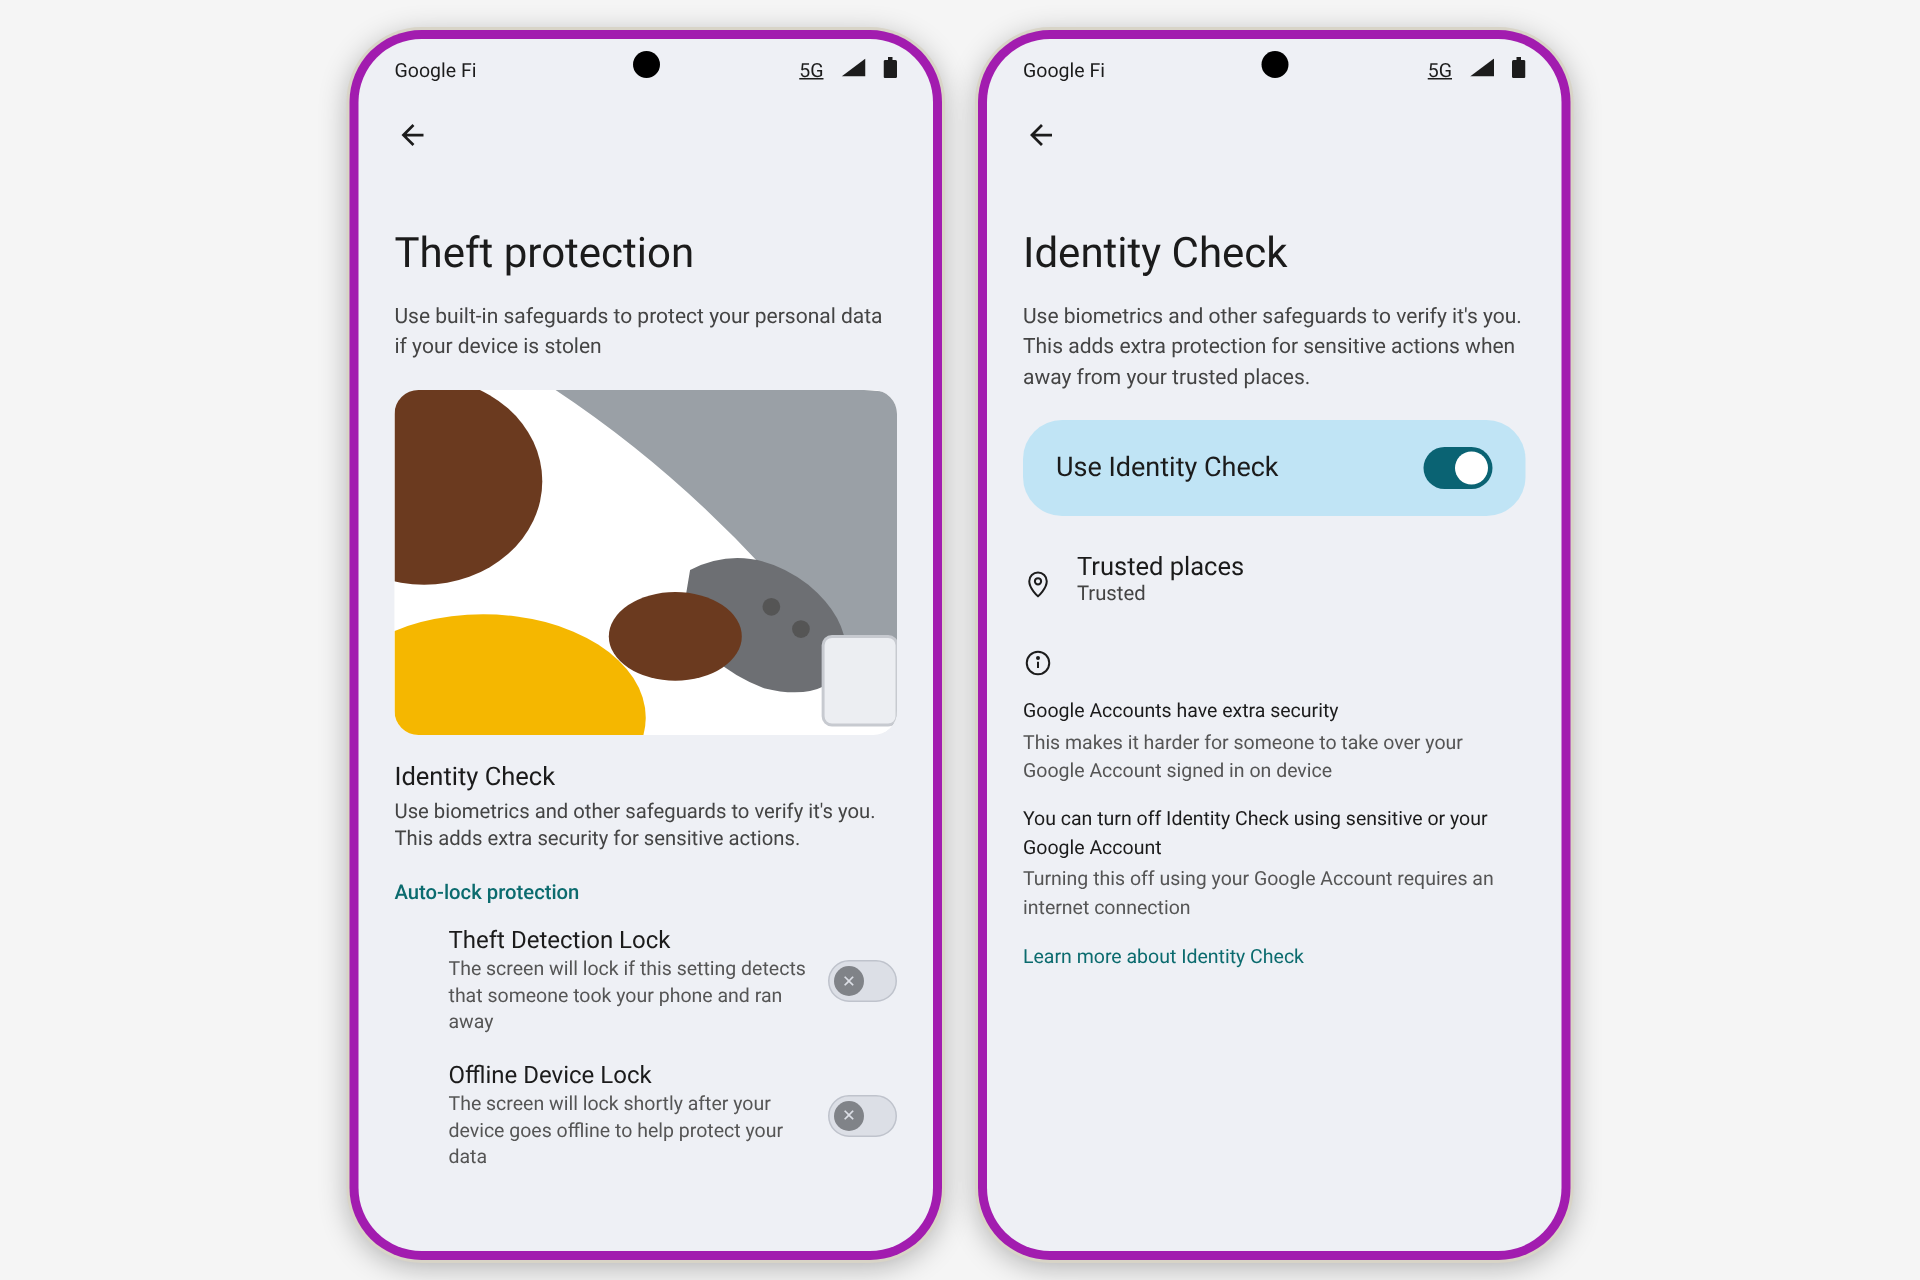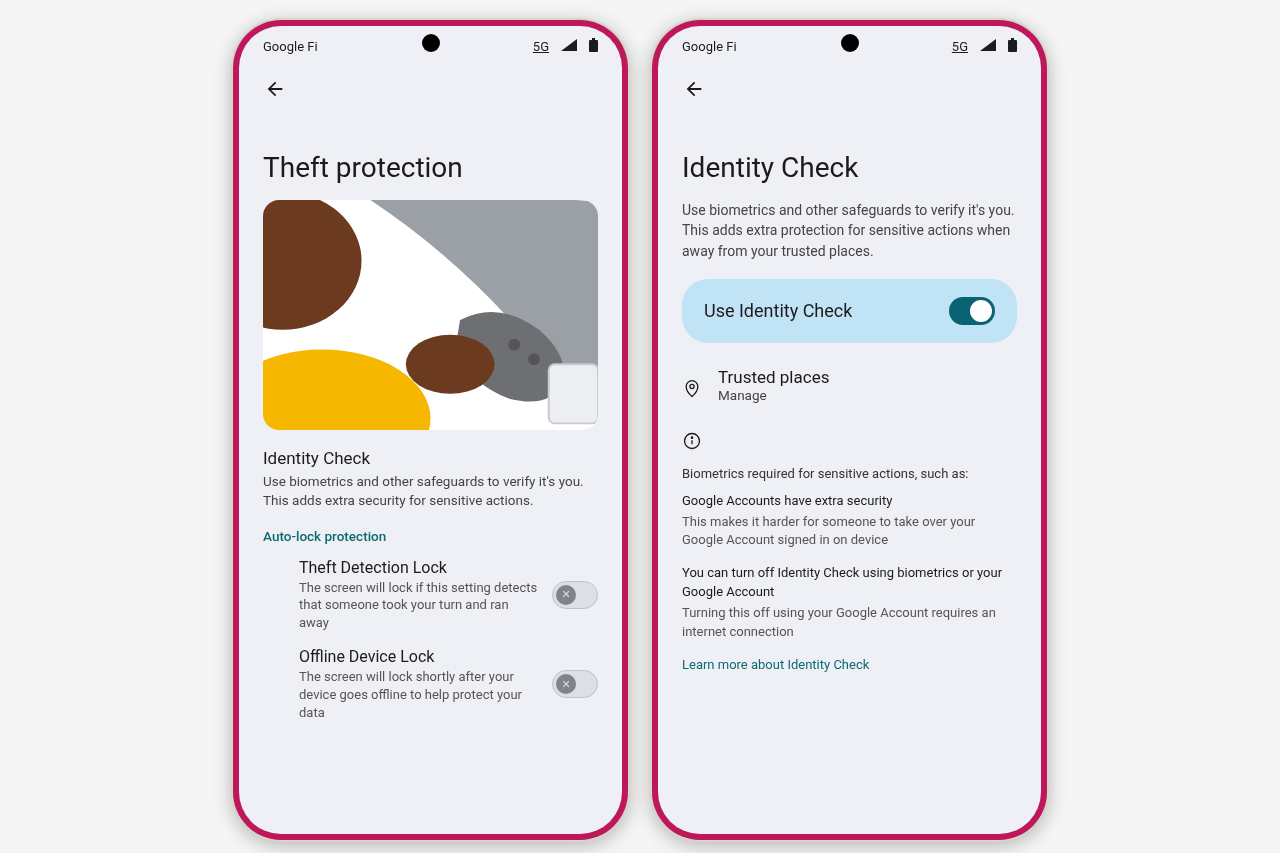--- a/index.html
+++ b/index.html
@@ -9,21 +9,21 @@
     display: flex;
     gap: 24px;
     justify-content: center;
     align-items: center;
     min-height: 853px;
     padding: 20px;
   }
   .phone {
     width: 395px;
     height: 820px;
-    background: #be185d;
+    background: #a21caf;
     border-radius: 48px;
     padding: 6px;
     box-shadow: 0 0 0 2px #d8d4c7, 0 4px 20px rgba(0,0,0,0.3);
     position: relative;
   }
   .screen {
     width: 100%;
     height: 100%;
     background: #eef0f5;
     border-radius: 42px;
@@ -236,20 +236,21 @@
     </div>
     <div class="appbar">
       <div class="back-btn">
         <svg width="22" height="22" viewBox="0 0 24 24">
             <path d="M20 11H7.8l5.6-5.6L12 4l-8 8 8 8 1.4-1.4L7.8 13H20z" fill="#1c1c1c"></path>
           </svg>
       </div>
     </div>
     <div class="content">
       <h1 class="page-title">Theft protection</h1>
+      <p class="page-subtitle">Use built-in safeguards to protect your personal data if your device is stolen</p>
 
       <div class="hero-img">
         <svg viewBox="0 0 340 230" width="100%" height="100%">
           <rect width="340" height="230" fill="#ffffff"></rect>
 
           <ellipse cx="60" cy="220" rx="110" ry="70" fill="#f5b700"></ellipse>
 
           <ellipse cx="20" cy="60" rx="80" ry="70" fill="#6b3a1f"></ellipse>
 
           <path d="M80 -20 Q180 40 260 130 Q290 160 310 190 L340 230 L340 0 Z" fill="#9aa0a6"></path>
@@ -265,21 +266,21 @@
       </div>
 
       <div class="section-heading">Identity Check</div>
       <div class="section-desc">Use biometrics and other safeguards to verify it's you. This adds extra security for sensitive actions.</div>
 
       <div class="category-label">Auto-lock protection</div>
 
       <div class="setting-row">
         <div class="setting-text">
           <div class="setting-title">Theft Detection Lock</div>
-          <div class="setting-sub">The screen will lock if this setting detects that someone took your turn and ran away</div>
+          <div class="setting-sub">The screen will lock if this setting detects that someone took your phone and ran away</div>
         </div>
         <div class="switch off">
             <div class="thumb"></div>
           </div>
       </div>
 
       <div class="setting-row">
         <div class="setting-text">
           <div class="setting-title">Offline Device Lock</div>
           <div class="setting-sub">The screen will lock shortly after your device goes offline to help protect your data</div>
@@ -332,35 +333,34 @@
 
       <div class="pref-row">
         <span class="icon">
           <svg width="20" height="20" viewBox="0 0 24 24" fill="none" stroke="#1c1c1c" stroke-width="1.6">
               <path d="M12 21s-7-6-7-12a7 7 0 0 1 14 0c0 6-7 12-7 12z"></path>
               <circle cx="12" cy="9" r="2.5"></circle>
             </svg>
         </span>
         <div>
           <div class="pref-title">Trusted places</div>
-          <div class="pref-sub">Manage</div>
+          <div class="pref-sub">Trusted</div>
         </div>
       </div>
 
       <div class="info-icon">
         <svg width="20" height="20" viewBox="0 0 24 24" fill="none" stroke="#1c1c1c" stroke-width="1.6">
             <circle cx="12" cy="12" r="9"></circle>
             <line x1="12" y1="11" x2="12" y2="16"></line>
             <circle cx="12" cy="8" r="0.8" fill="#1c1c1c"></circle>
           </svg>
       </div>
 
       <div class="info-block">
-        <div class="hdr">Biometrics required for sensitive actions, such as:</div>
         <div class="para-title">Google Accounts have extra security</div>
         <div class="para-body">This makes it harder for someone to take over your Google Account signed in on device</div>
-        <div class="para-title">You can turn off Identity Check using biometrics or your Google Account</div>
+        <div class="para-title">You can turn off Identity Check using sensitive or your Google Account</div>
         <div class="para-body">Turning this off using your Google Account requires an internet connection</div>
         <a class="link">Learn more about Identity Check</a>
       </div>
     </div>
   </div>
 </div>
 
 </body></html>

